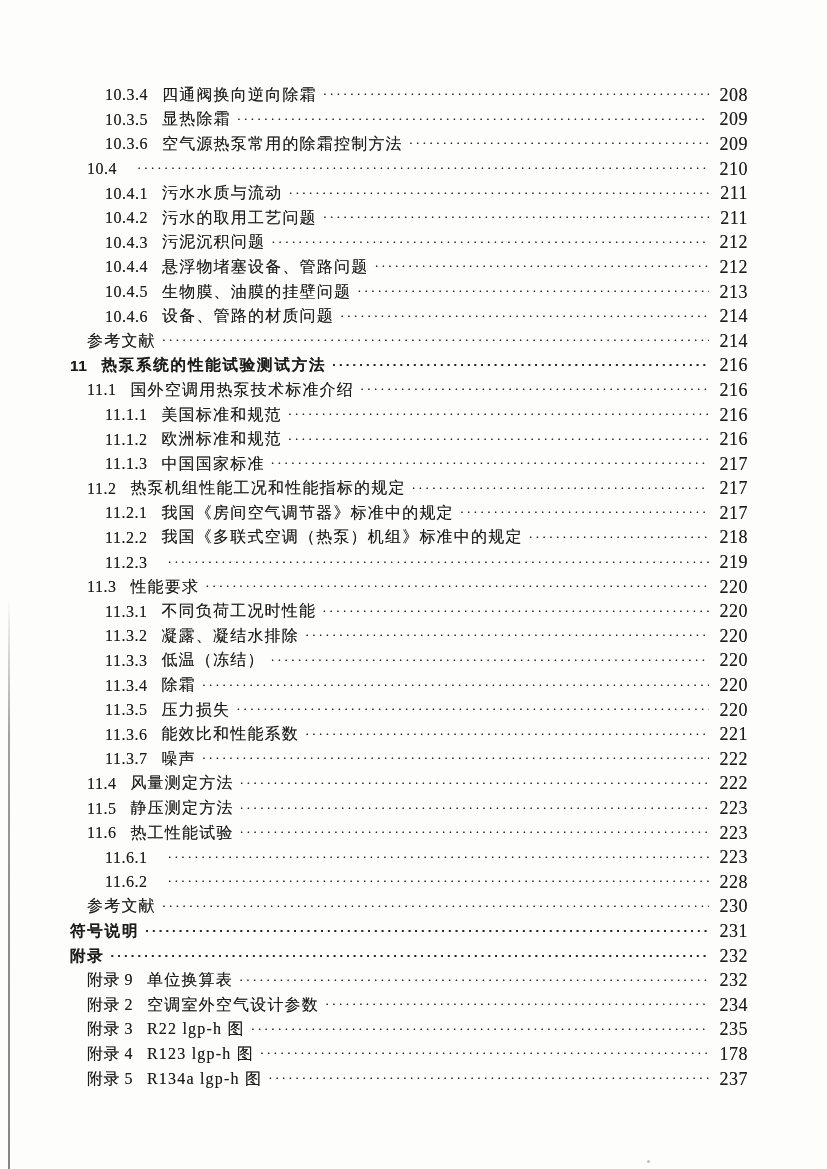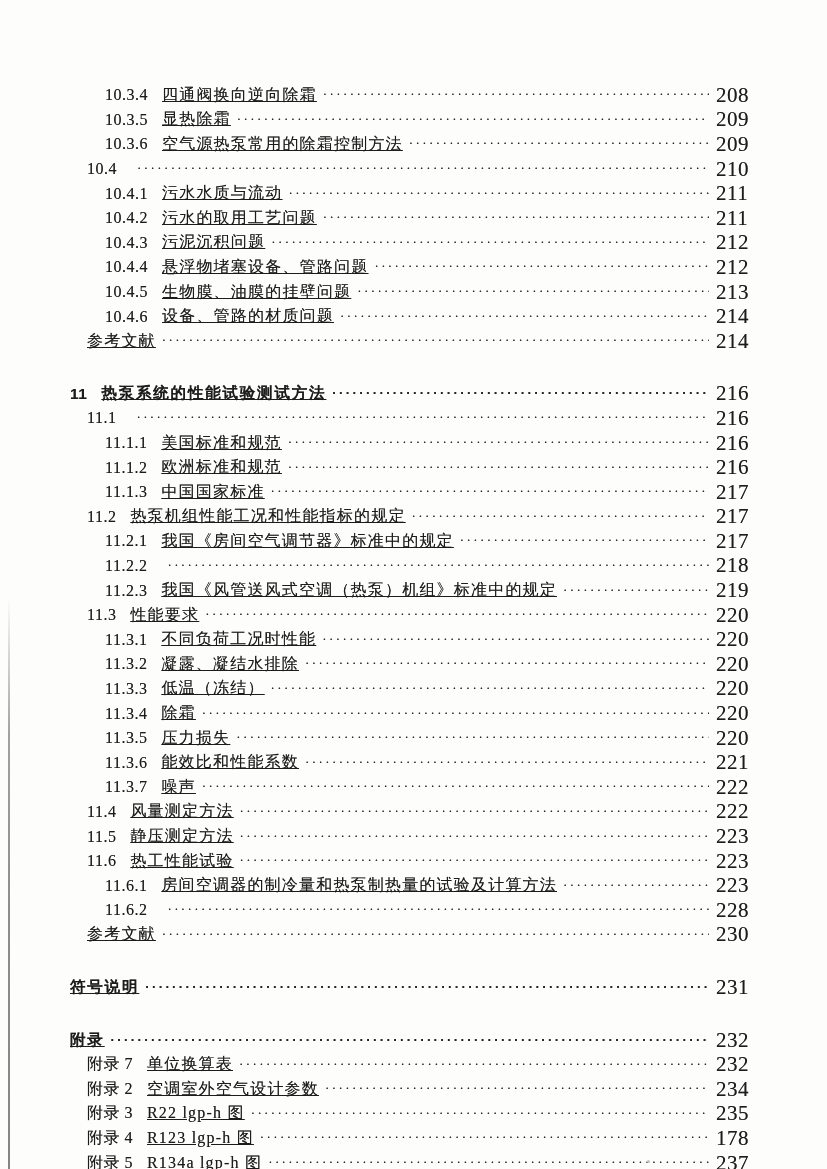--- a/index.html
+++ b/index.html
@@ -28,52 +28,50 @@
     color: #1c1c1c;
     text-shadow: 0 0 0.5px rgba(30,30,30,0.55);
   }
   .lv0 { padding-left: 0; }
   .lv1 { padding-left: 17px; align-items: center; }
   .lv2 { padding-left: 35px; }
   .row.bold {
     font-weight: 700;
     font-family: "Liberation Sans", "DejaVu Sans", sans-serif;
     font-size: 15.5px;
-    margin-top: 28px;
   }
   .num {
     white-space: nowrap;
     margin-right: 14px;
     letter-spacing: 0.5px;
     flex: 0 0 auto;
   }
   .num:empty { display: none; }
   .title {
     white-space: nowrap;
     letter-spacing: 1.2px;
     flex: 0 0 auto;
-    text-decoration: underline;
   }
   .bold .title { letter-spacing: 1.8px; }
   .leader {
     flex: 1 1 auto;
     overflow: hidden;
     white-space: nowrap;
     font-size: 13px;
     letter-spacing: 2.4px;
     color: #242424;
     margin: 0 7px 0 6px;
     transform: translateY(-1px);
     min-width: 10px;
   }
   .pageno {
     flex: 0 0 auto;
     width: 32px;
     text-align: right;
-    font-size: 21px;
+    font-size: 18px;
     font-family: "Liberation Serif", "DejaVu Serif", serif;
     font-weight: 400;
     letter-spacing: 0.5px;
   }
   
   .scan-line {
     position: absolute;
     left: 8px; top: 598px;
     width: 2px; height: 571px;
     background: linear-gradient(to bottom,
@@ -162,20 +160,21 @@
     <span class="pageno">214</span>
   </div>
       <div class="row lv0 bold">
     <span class="num">11</span>
     <span class="title">热泵系统的性能试验测试方法</span>
     <span class="leader">································································································································································</span>
     <span class="pageno">216</span>
   </div>
       <div class="row lv1">
     <span class="num">11.1</span>
+    <span class="title">国外空调用热泵技术标准介绍</span>
     <span class="leader">································································································································································</span>
     <span class="pageno">216</span>
   </div>
       <div class="row lv2">
     <span class="num">11.1.1</span>
     <span class="title">美国标准和规范</span>
     <span class="leader">································································································································································</span>
     <span class="pageno">216</span>
   </div>
       <div class="row lv2">
@@ -197,26 +196,26 @@
     <span class="pageno">217</span>
   </div>
       <div class="row lv2">
     <span class="num">11.2.1</span>
     <span class="title">我国《房间空气调节器》标准中的规定</span>
     <span class="leader">································································································································································</span>
     <span class="pageno">217</span>
   </div>
       <div class="row lv2">
     <span class="num">11.2.2</span>
+    <span class="title">我国《多联式空调（热泵）机组》标准中的规定</span>
     <span class="leader">································································································································································</span>
     <span class="pageno">218</span>
   </div>
       <div class="row lv2">
     <span class="num">11.2.3</span>
-    <span class="title">我国《风管送风式空调（热泵）机组》标准中的规定</span>
     <span class="leader">································································································································································</span>
     <span class="pageno">219</span>
   </div>
       <div class="row lv1">
     <span class="num">11.3</span>
     <span class="title">性能要求</span>
     <span class="leader">································································································································································</span>
     <span class="pageno">220</span>
   </div>
       <div class="row lv2">
@@ -274,21 +273,20 @@
     <span class="pageno">223</span>
   </div>
       <div class="row lv1">
     <span class="num">11.6</span>
     <span class="title">热工性能试验</span>
     <span class="leader">································································································································································</span>
     <span class="pageno">223</span>
   </div>
       <div class="row lv2">
     <span class="num">11.6.1</span>
-    <span class="title">房间空调器的制冷量和热泵制热量的试验及计算方法</span>
     <span class="leader">································································································································································</span>
     <span class="pageno">223</span>
   </div>
       <div class="row lv2">
     <span class="num">11.6.2</span>
     <span class="leader">································································································································································</span>
     <span class="pageno">228</span>
   </div>
       <div class="row lv1">
 
@@ -302,21 +300,21 @@
     <span class="leader">································································································································································</span>
     <span class="pageno">231</span>
   </div>
       <div class="row lv0 bold">
 
     <span class="title">附录</span>
     <span class="leader">································································································································································</span>
     <span class="pageno">232</span>
   </div>
       <div class="row lv1">
-    <span class="num">附录 7</span>
+    <span class="num">附录 9</span>
     <span class="title">单位换算表</span>
     <span class="leader">································································································································································</span>
     <span class="pageno">232</span>
   </div>
       <div class="row lv1">
     <span class="num">附录 2</span>
     <span class="title">空调室外空气设计参数</span>
     <span class="leader">································································································································································</span>
     <span class="pageno">234</span>
   </div>

